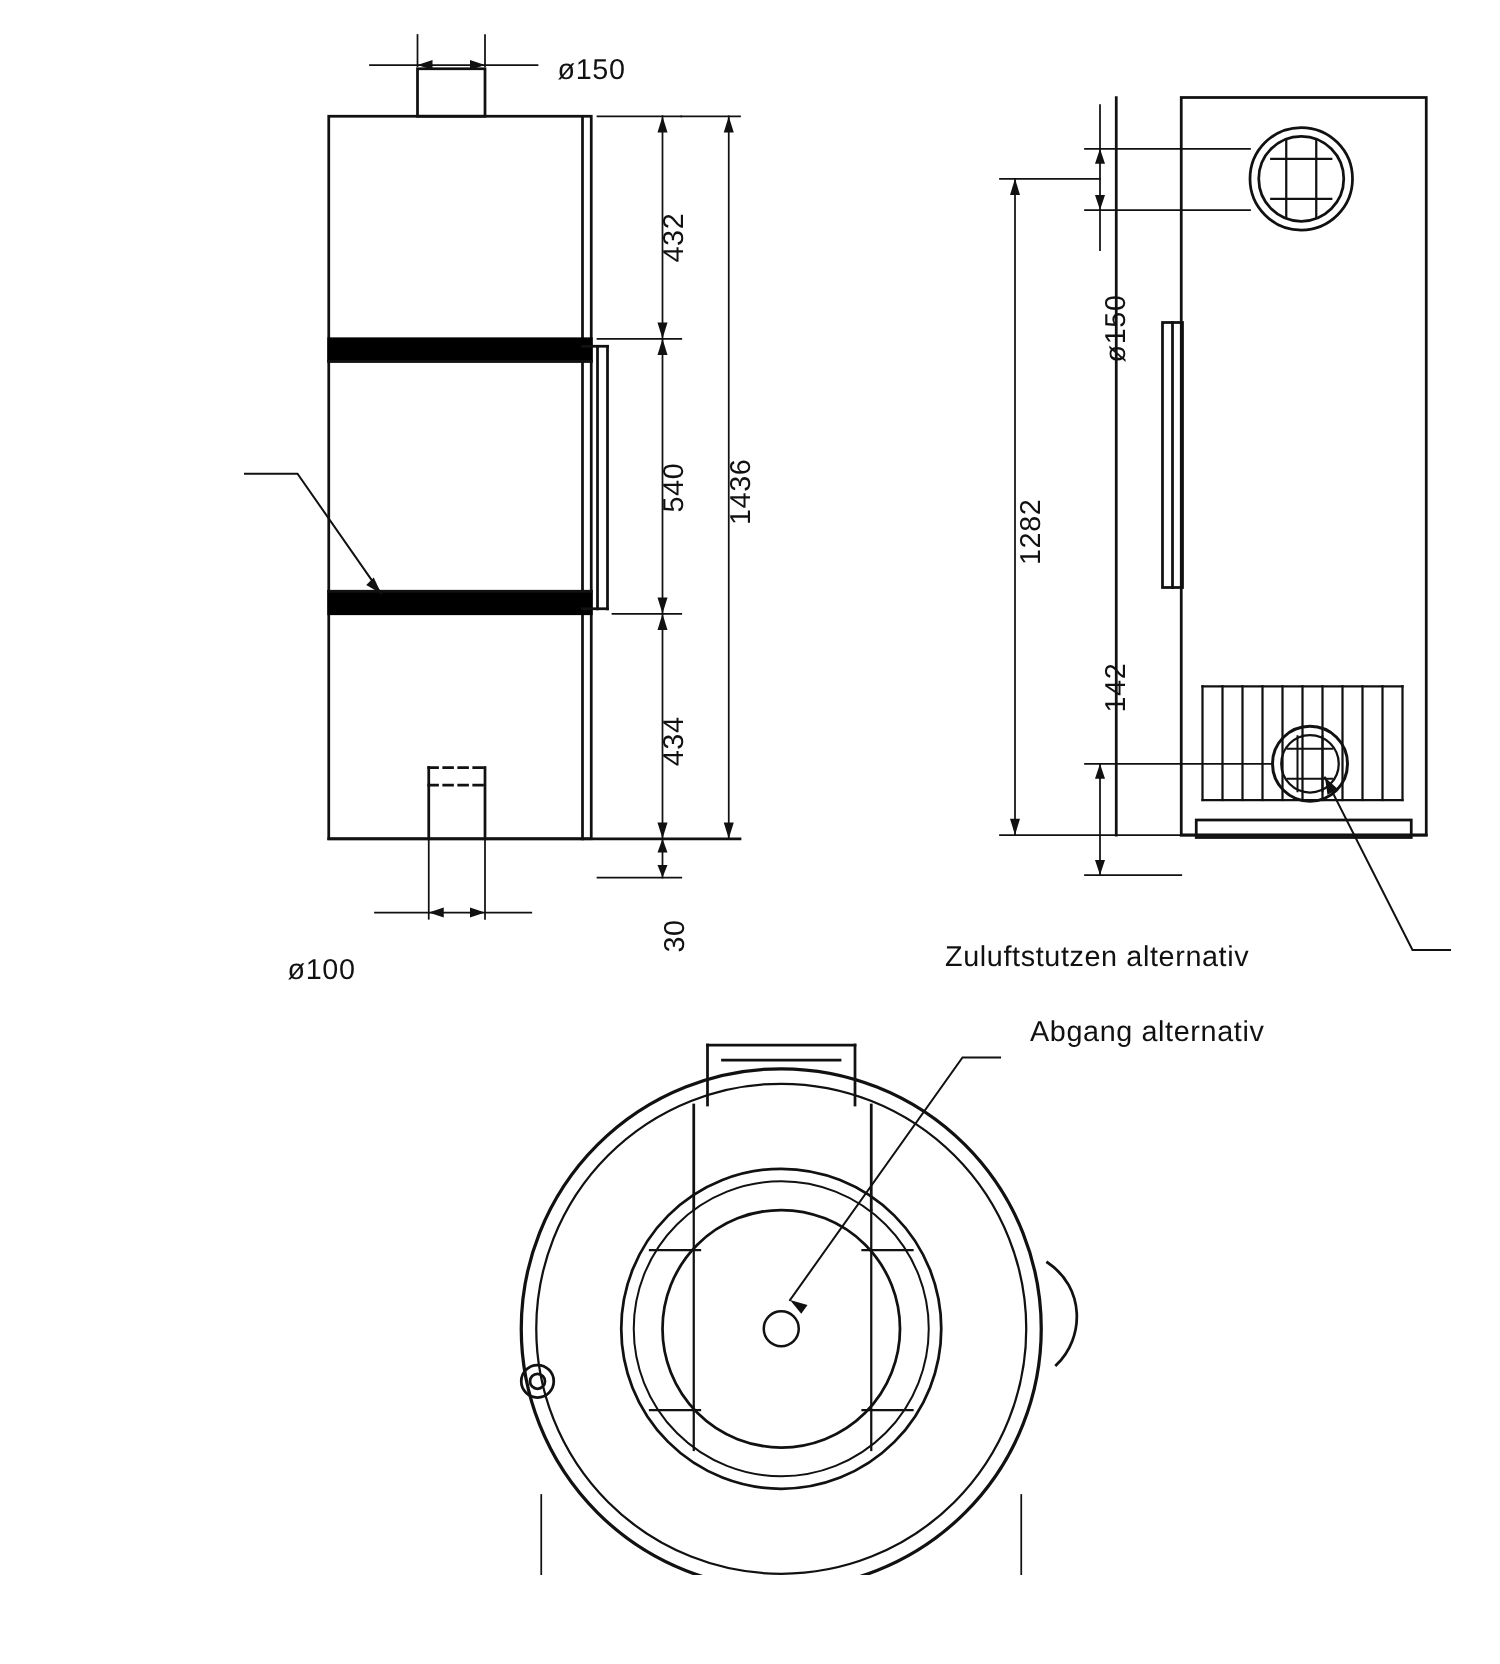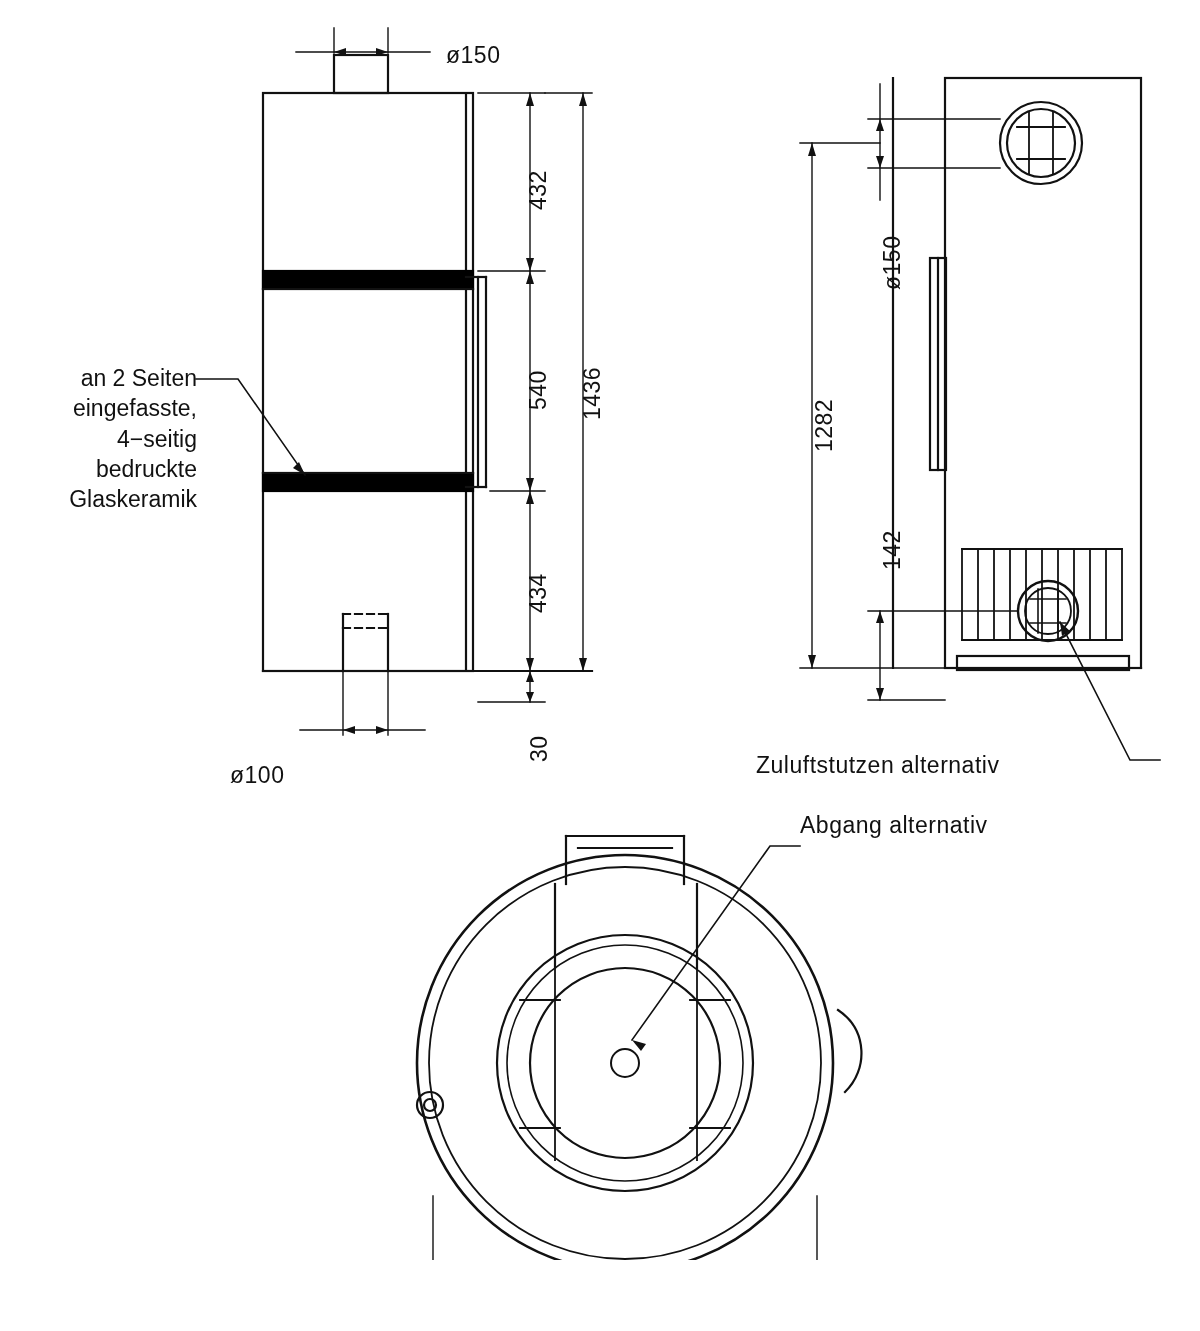--- a/index.html
+++ b/index.html
@@ -253,31 +253,26 @@
   <div class="lbl rot" style="left:523px; top:410px;">540</div>
 
   <div class="lbl rot" style="left:523px; top:613px;">434</div>
 
   <div class="lbl rot" style="left:577px; top:420px;">1436</div>
 
   <div class="lbl rot" style="left:524px; top:762px;">30</div>
 
   <div class="lbl" style="left:230px; top:760px;">ø100</div>
 
-  <div class="note" style="left:12px; top:363px; width:185px;">an 2 Seiten
-eingefasste,
-4−seitig
-bedruckte
-Glaskeramik</div>
 
   <div class="lbl rot" style="left:877px; top:290px;">ø150</div>
 
   <div class="lbl rot" style="left:809px; top:452px;">1282</div>
 
   <div class="lbl rot" style="left:877px; top:570px;">142</div>
 
   <div class="lbl" style="left:756px; top:750px;text-align:center;">Zuluftstutzen alternativ</div>
 
-  <div class="lbl" style="left:800px; top:810px;">Abgang alternativ</div>
+  <div class="lbl" style="left:824px; top:810px;">Abgang alternativ</div>
 
   <div class="lbl" style="left:552px; top:1272px;">ø481</div>
 
 </div>
 
 </body></html>

